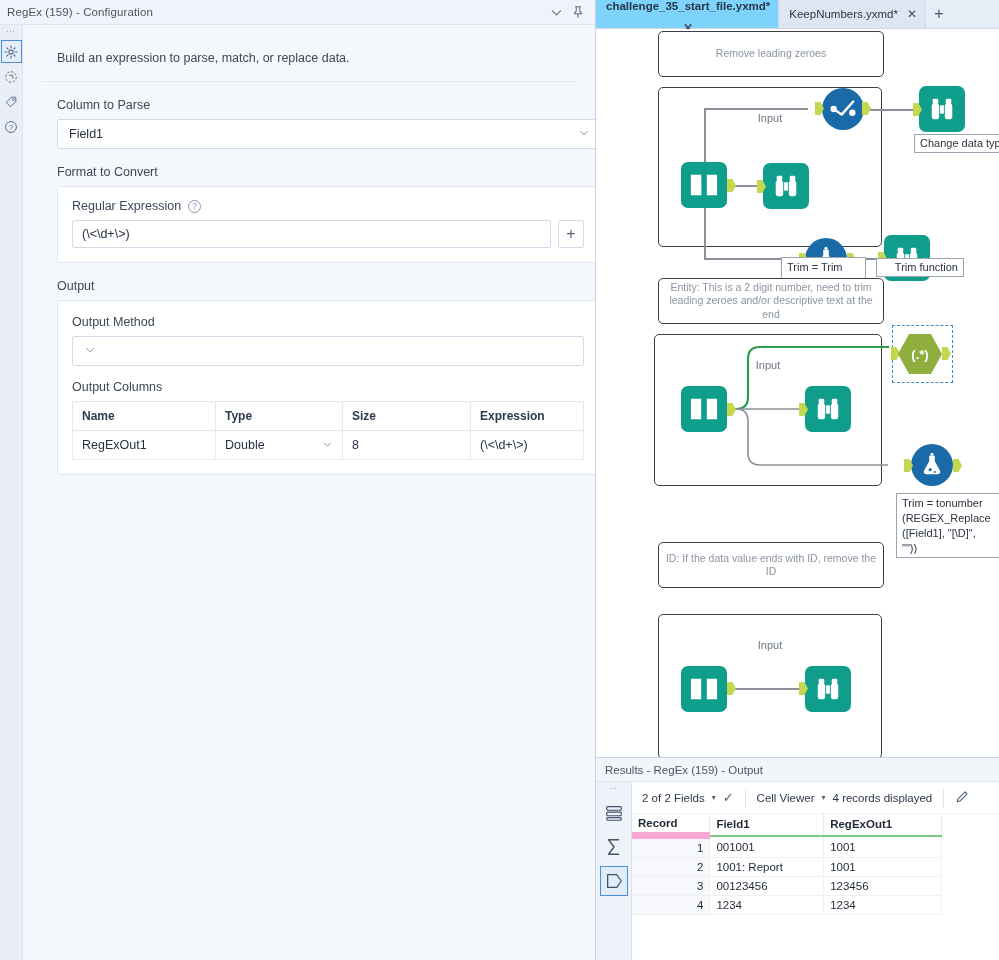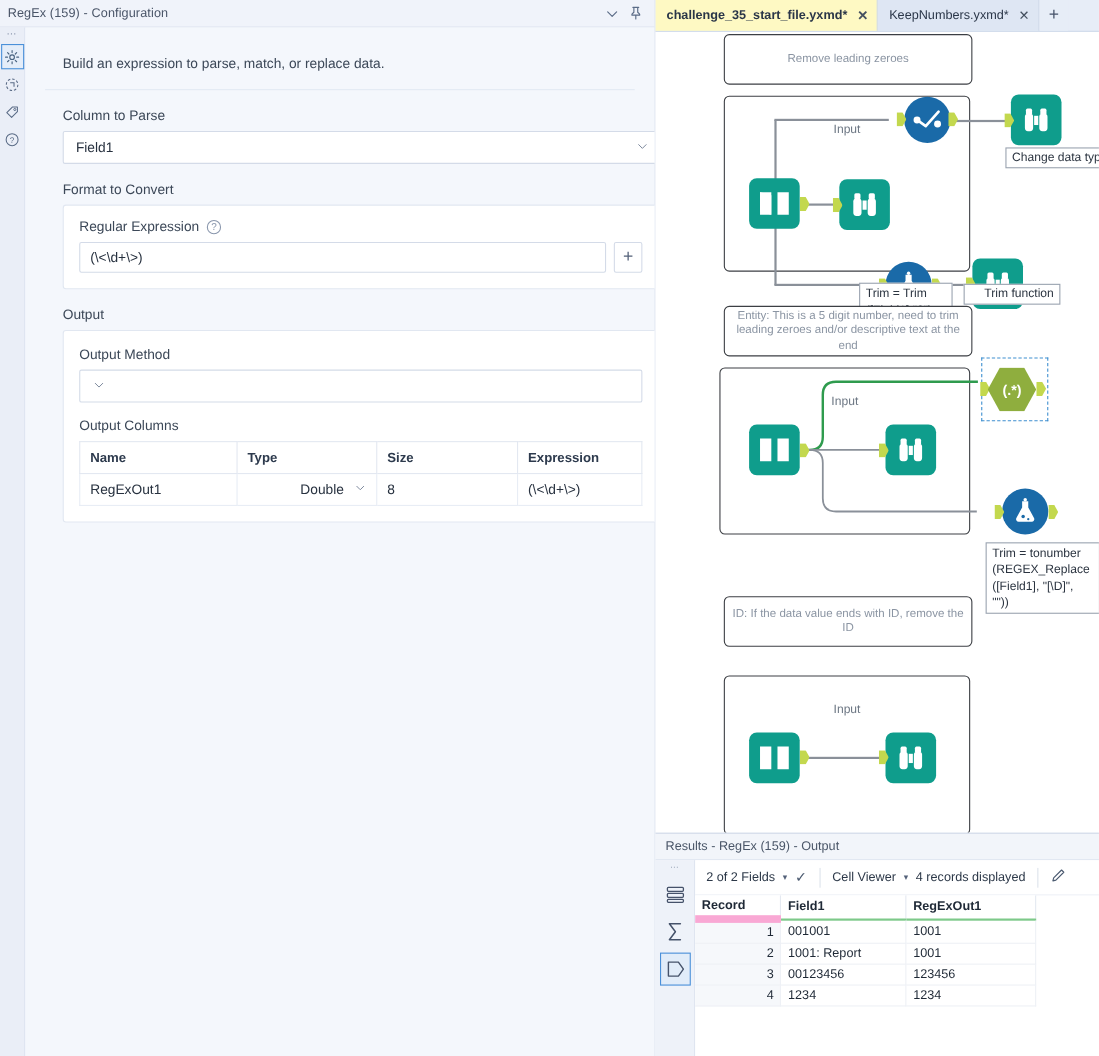--- a/index.html
+++ b/index.html
@@ -115,35 +115,35 @@
   table.out-cols th {
     text-align: left; font-weight: bold; color: #2d3a4d; font-size: 12px;
     padding: 7px 9px; border: 1px solid #e3e8f1; background: #fff;
   }
   table.out-cols td {
     padding: 7px 9px; border: 1px solid #e8edf5; color: #27313f; font-size: 12.5px;
     background: #fff;
   }
   td.muted { color: #9aa5b8; background: #fafbfd; }
   .type-cell { display: flex; align-items: center; }
-  .type-cell .val { flex: 1; margin-left: 48px; }
+  .type-cell .val { flex: 1; }
 
   
   .right { position: absolute; left: 596px; top: 0; width: 403px; height: 960px; background: #fff; }
 
   .tabstrip {
     height: 29px; background: #e7edf7; display: flex; align-items: stretch;
     border-bottom: 1px solid #cdd8e8;
   }
   .tab {
     display: flex; align-items: center; gap: 9px; padding: 0 8px 0 10px;
     font-size: 11.5px; color: #2a3648; cursor: pointer;
     border-right: 1px solid #cdd8e8;
   }
-  .tab.active { background: #fef9c3; font-weight: bold; }
+  .tab.active { background: #7dd3fc; font-weight: bold; flex-direction: column; }
   .tab.inactive { background: #dee6f3; }
   .tab .x { font-size: 12px; color: #44505f; cursor: pointer; }
   .tab-add {
     width: 26px; display: flex; align-items: center; justify-content: center;
     font-size: 16px; color: #46526a; cursor: pointer; background: #e7edf7;
   }
 
   .canvas {
     position: absolute; left: 0; top: 29px; right: 0; height: 728px;
     background: #ffffff; overflow: hidden;
@@ -480,21 +480,21 @@
 ([Field1],"0")</span>
       </div>
       <div class="anno-box" style="left:280px; top:229px; width:88px; height:19px; display:flex; align-items:center;justify-content:flex-end;">
         <span>Trim function</span>
       </div>
       <div class="anno-box" style="left:318px; top:105px; width:100px; height:19px; display:flex; align-items:center;">
         <span>Change data type</span>
       </div>
 
       <div class="comment-box" style="left:62px; top:249px; width:226px; height:46px;">
-        <span>Entity: This is a 5 digit number, need to trim leading zeroes and/or descriptive text at the end</span>
+        <span>Entity: This is a 2 digit number, need to trim leading zeroes and/or descriptive text at the end</span>
       </div>
 
       <div class="container-box" style="left:58px; top:305px; width:228px; height:152px;">
         <div class="container-title">Input</div>
       </div>
 
       <svg style="position:absolute; left:0; top:0; width:403px; height:728px; pointer-events:none;">
         <path d="M132 380 L140 380 Q152 380 152 368 L152 330 Q152 318 164 318 L293 318" stroke="#2f9b4e" stroke-width="2.2" fill="none"></path>
         <path d="M132 380 L210 380" stroke="#8a9099" stroke-width="1.6" fill="none"></path>
         <path d="M140 380 Q152 380 152 392 L152 424 Q152 436 164 436 L292 436" stroke="#8a9099" stroke-width="1.6" fill="none"></path>

